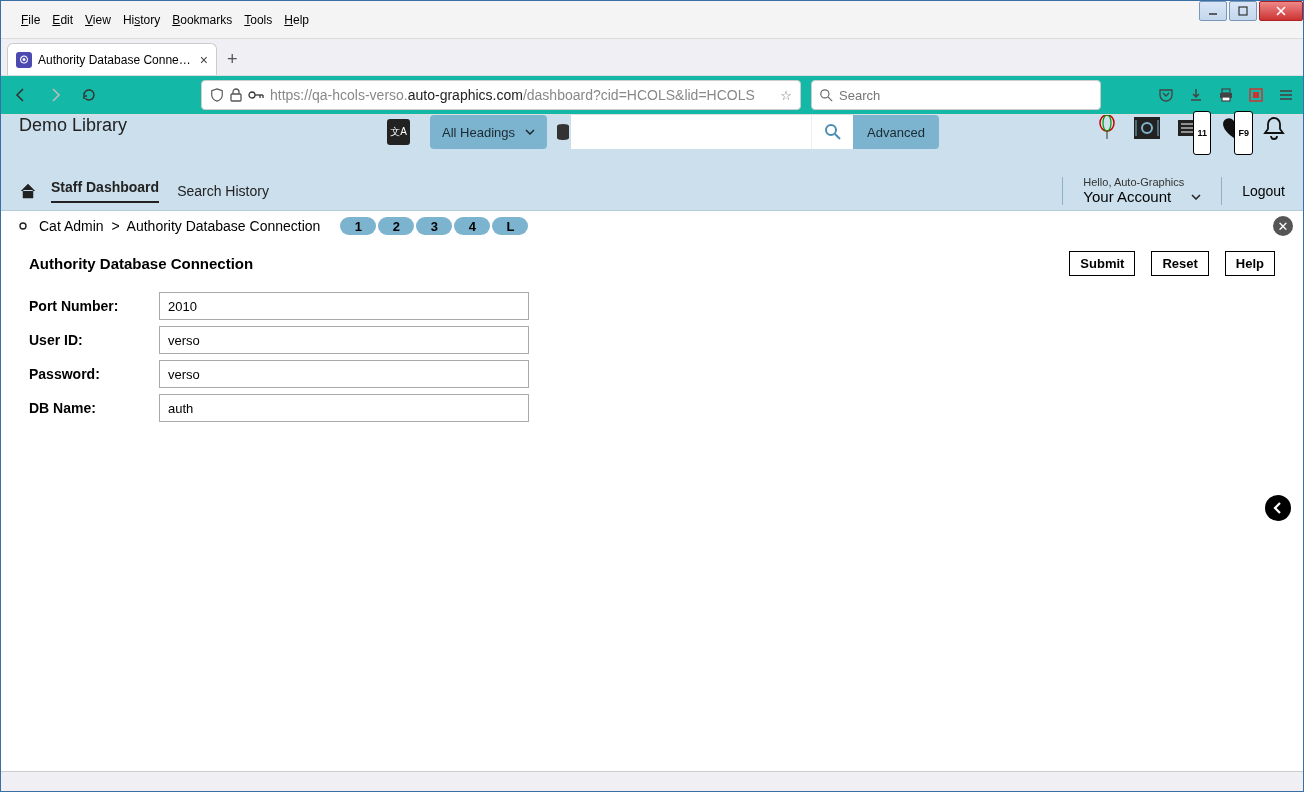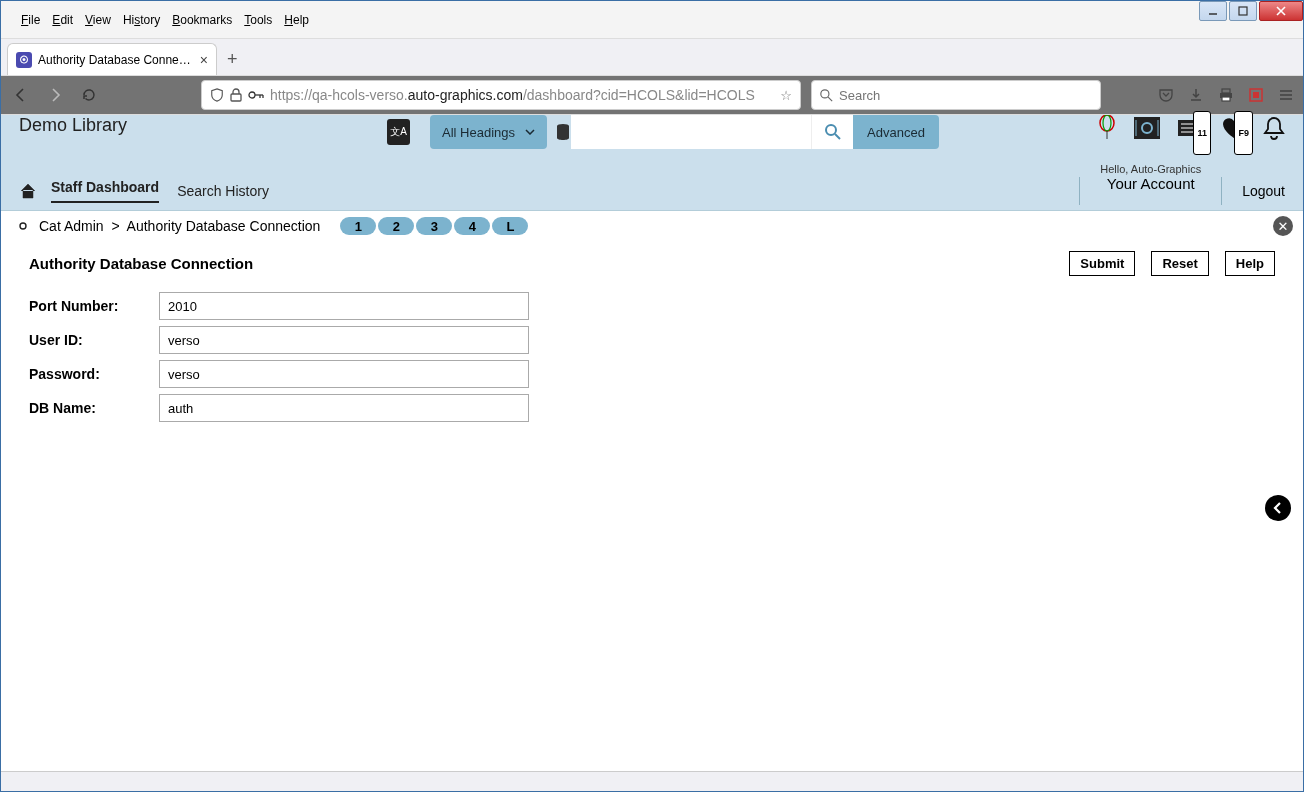--- a/index.html
+++ b/index.html
@@ -17,21 +17,21 @@
   
   .tabbar { height: 36px; background: #f0f0f4; display: flex; align-items: center; padding: 4px 6px 0 6px; }
   .browser-tab { display: flex; align-items: center; background: #fff; border: 1px solid #ccc; border-bottom: none; border-radius: 6px 6px 0 0; height: 32px; padding: 0 8px; max-width: 210px; }
   .favicon { width: 16px; height: 16px; background: #4a4ab0; border-radius: 3px; margin-right: 6px; display:flex; align-items:center; justify-content:center; }
   .favicon span{ color:#fff; font-size:9px; font-weight:bold;}
   .tab-title { font-size: 12px; white-space: nowrap; overflow: hidden; text-overflow: ellipsis; flex: 1; }
   .tab-close { margin-left: 6px; color: #444; cursor: pointer; font-size: 14px; }
   .newtab { margin-left: 10px; color: #555; font-size: 18px; cursor: pointer; }
 
   
-  .addrbar { height: 40px; border-top: 1px solid #ddd; border-bottom: 1px solid #ddd; display: flex; align-items: center; padding: 0 8px; background: #737373; gap: 10px; }
+  .addrbar { height: 40px; border-top: 1px solid #ddd; border-bottom: 1px solid #ddd; display: flex; align-items: center; padding: 0 8px; background: #14b8a6; gap: 10px; }
   .navbtn { width: 24px; height: 24px; display: flex; align-items: center; justify-content: center; color: #555; cursor: pointer; border-radius: 4px; }
   .navbtn.disabled { color: #bbb; }
   .urlbox { flex: 0 0 auto; display: flex; align-items: center; background: #fff; border: 1px solid #ccc; border-radius: 4px; height: 30px; padding: 0 8px; gap: 6px; width: 600px; margin-left: 90px; }
   .urlbox .url { color: #888; font-size: 14px; }
   .urlbox .url .strong { color: #222; }
   .urlbox .star { margin-left: auto; color: #777; cursor: pointer; }
   .searchbox { display: flex; align-items: center; background: #fff; border: 1px solid #ccc; border-radius: 4px; height: 30px; padding: 0 8px; gap: 6px; width: 290px; }
   .searchbox input { border: none; outline: none; font-size: 13px; width: 100%; }
   .right-icons { margin-left: auto; display: flex; gap: 12px; align-items: center; }
   .toolicon { width: 18px; height: 18px; display:flex; align-items:center; justify-content:center; color:#444; cursor:pointer; }
@@ -51,21 +51,21 @@
   .badge { position: absolute; top: -6px; right: -6px; background: #fff; color:#000; border:1px solid #000; font-size: 9px; padding: 16px 3px; border-radius: 3px; font-weight:bold;}
 
   
   .navrow { background: #cbdfec; height: 40px; display: flex; align-items: center; padding: 0 18px; border-bottom: 1px solid #b3cdd9; }
   .navrow .home-icon { margin-right: 14px; color:#222; cursor:pointer; }
   .navlink { font-size: 14px; color: #222; margin-right: 18px; cursor:pointer; }
   .navlink.active { font-weight: 600; border-bottom: 2px solid #222; padding-bottom:6px;}
   .account-block { margin-left: auto; display: flex; align-items: center; gap: 20px; }
   .account-block .divider { width:1px; height:28px; background:#8fb2c2; }
   .greet { font-size: 11px; color: #333; }
-  .youracc { font-size: 15px; display:flex; align-items:center; gap:20px; cursor:pointer;flex-direction:column;}
+  .youracc { font-size: 15px; display:flex; align-items:center; gap:20px; cursor:pointer;}
   .logout { font-size: 14px; cursor:pointer;}
 
   
   .crumbrow { height: 30px; background: #fff; display: flex; align-items: center; padding: 8px 14px; position:relative; }
   .link-icon { color:#333; margin-right:8px;}
   .crumb { font-size: 14px; }
   .pill-group { display:flex; gap:2px; margin-left:20px;}
   .pill { background:#7cb3ce; color:#000; font-weight:bold; font-size:13px; width:36px; height:18px; border-radius:9px; display:flex; align-items:center; justify-content:center; cursor:pointer;}
   .close-circle { position:absolute; right:10px; width:20px; height:20px; background:#555; color:#fff; border-radius:50%; display:flex; align-items:center; justify-content:center; cursor:pointer; font-size:13px;}
 

